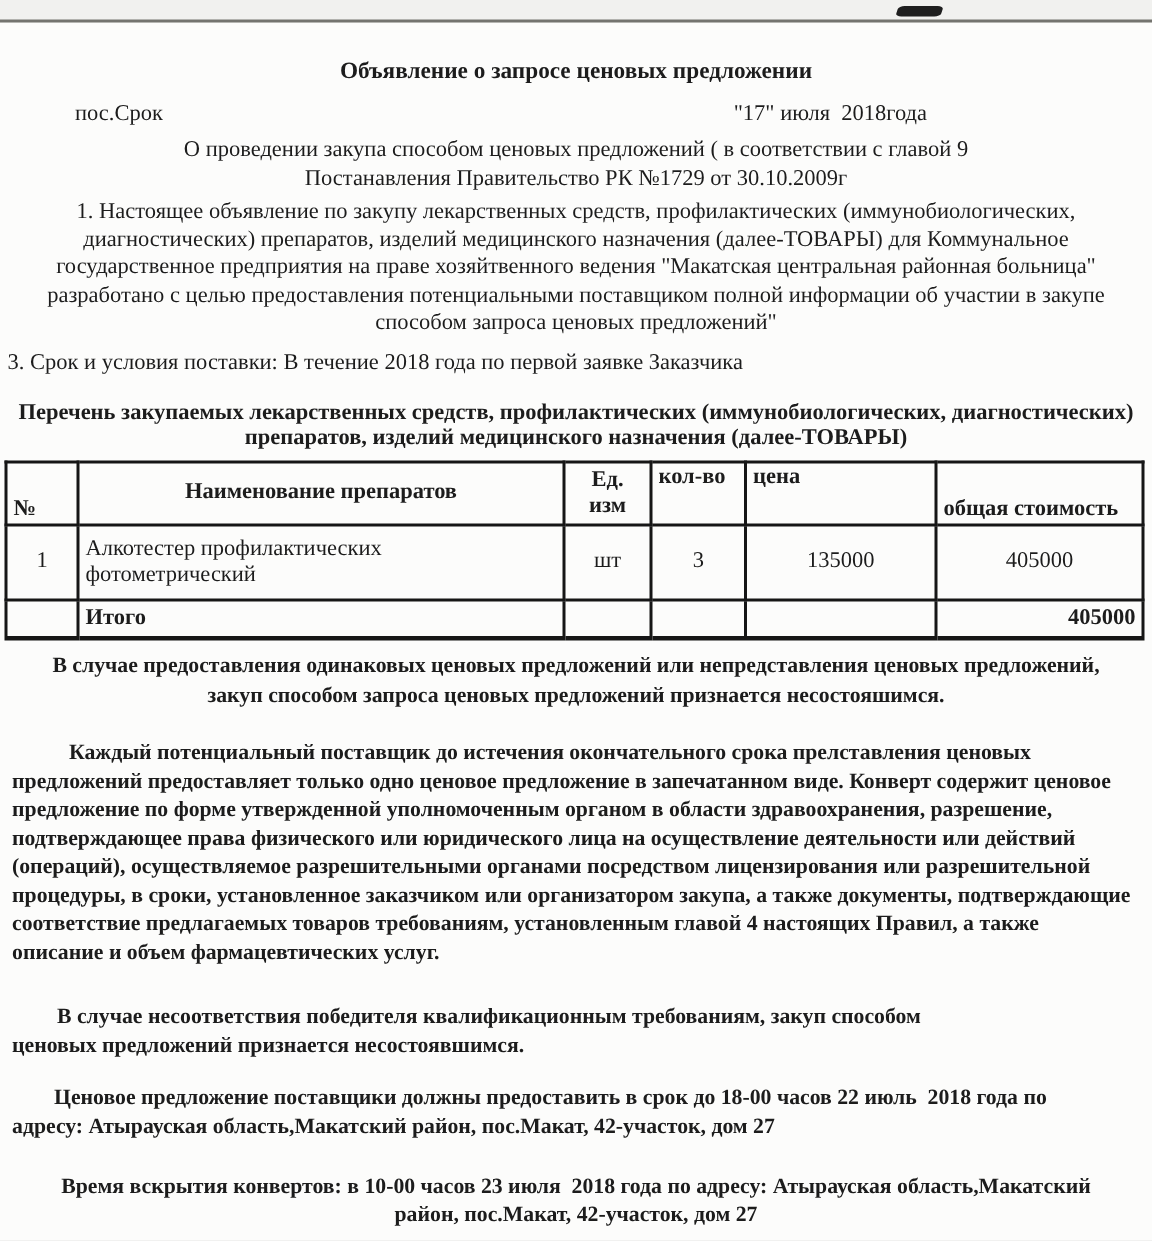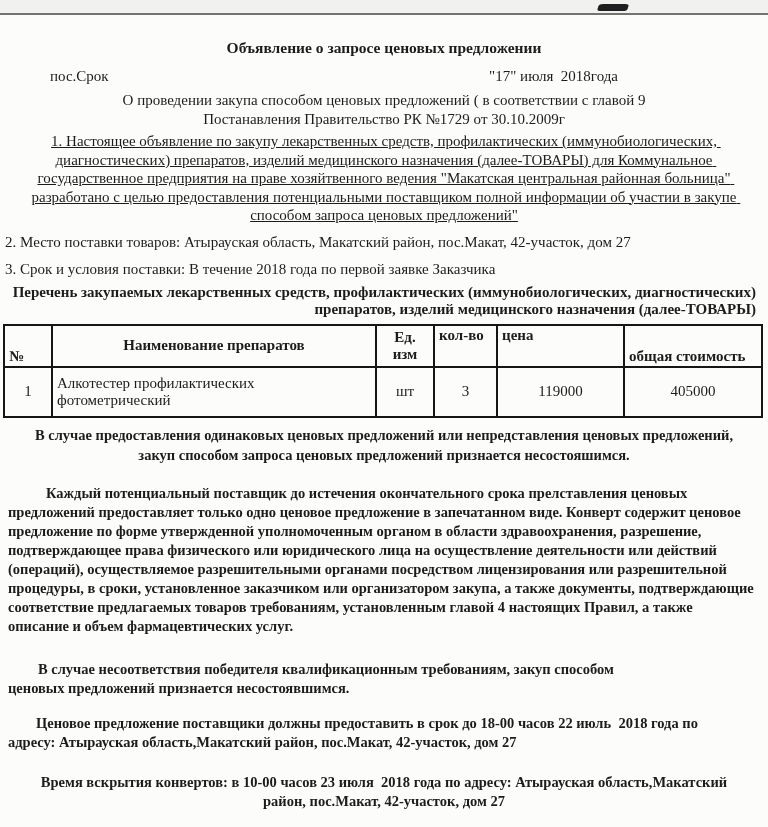--- a/index.html
+++ b/index.html
@@ -43,29 +43,29 @@
     font-size: 15px; line-height: 19px;
   }
   .subtitle {
     margin: 0; text-align: center;
     font-size: 15px; line-height: 19px;
   }
   .subtitle.first { margin-top: 5px; }
   .para-announcement {
     margin: 3px 0 0; padding: 0 30px;
     text-align: center;
-    font-size: 15px; line-height: 18.5px; text-decoration: underline;
+    font-size: 15px; line-height: 18.5px;
   }
   .para-left {
     margin: 8px 0 0; padding: 0 10px 0 5px;
     font-size: 15px; line-height: 19px;
   }
   .list-heading {
-    margin: 5px 0 0; padding: 0 12px;
-    text-align: right; font-weight: bold;
+    margin: 15px 0 0; padding: 0 12px;
+    text-align: center; font-weight: bold;
     font-size: 15px; line-height: 17.5px;
   }
 
   table.items {
     border-collapse: collapse;
     table-layout: fixed;
     width: 722px;
     margin: 5px 0 0 3px;
   }
   table.items th, table.items td {
@@ -133,21 +133,20 @@
   <div class="place-date">
     <span class="bindtext">пос.Срок</span>
     <span class="bindtext">"17" июля  2018года</span>
   </div>
 
   <p class="subtitle first bindtext">О проведении закупа способом ценовых предложений ( в соответствии с главой 9</p>
   <p class="subtitle bindtext">Постанавления Правительство РК №1729 от 30.10.2009г</p>
 
   <p class="para-announcement bindtext">1. Настоящее объявление по закупу лекарственных средств, профилактических (иммунобиологических, диагностических) препаратов, изделий медицинского назначения (далее-ТОВАРЫ) для Коммунальное государственное предприятия на праве хозяйтвенного ведения "Макатская центральная районная больница" разработано с целью предоставления потенциальными поставщиком полной информации об участии в закупе способом запроса ценовых предложений"</p>
 
-  <p class="para-left bindtext">2. Место поставки товаров: Атырауская область, Макатский район, пос.Макат, 42-участок, дом 27</p>
   <p class="para-left bindtext">3. Срок и условия поставки: В течение 2018 года по первой заявке Заказчика</p>
 
   <p class="list-heading bindtext">Перечень закупаемых лекарственных средств, профилактических (иммунобиологических, диагностических) препаратов, изделий медицинского назначения (далее-ТОВАРЫ)</p>
 
   <table class="items">
     <tbody>
         <tr class="head-row">
       <th class="c-num bindtext">№</th>
       <th class="c-name bindtext">Наименование препаратов</th>
       <th class="c-unit">
@@ -156,22 +155,30 @@
           </th>
       <th class="c-qty bindtext">кол-во</th>
       <th class="c-price bindtext">цена</th>
       <th class="c-total bindtext">общая стоимость</th>
     </tr>
     <tr class="data-row">
       <td class="cell-num bindtext">1</td>
       <td class="cell-name bindtext">Алкотестер профилактических фотометрический</td>
       <td class="cell-unit bindtext">шт</td>
       <td class="cell-qty bindtext">3</td>
-      <td class="cell-price bindtext">119000</td>
+      <td class="cell-price bindtext">135000</td>
       <td class="cell-total bindtext">405000</td>
+    </tr>
+    <tr class="total-row">
+      <td></td>
+      <td class="total-label bindtext">Итого</td>
+      <td></td>
+      <td></td>
+      <td></td>
+      <td class="total-value bindtext">405000</td>
     </tr>
   </tbody>
     </table>
 
   <p class="note-equal bindtext">В случае предоставления одинаковых ценовых предложений или непредставления ценовых предложений, закуп способом запроса ценовых предложений признается несостояшимся.</p>
 
   <p class="note-envelope bindtext">Каждый потенциальный поставщик до истечения окончательного срока прелставления ценовых предложений предоставляет только одно ценовое предложение в запечатанном виде. Конверт содержит ценовое предложение по форме утвержденной уполномоченным органом в области здравоохранения, разрешение, подтверждающее права физического или юридического лица на осуществление деятельности или действий (операций), осуществляемое разрешительными органами посредством лицензирования или разрешительной процедуры, в сроки, установленное заказчиком или организатором закупа, а также документы, подтверждающие соответствие предлагаемых товаров требованиям, установленным главой 4 настоящих Правил, а также описание и объем фармацевтических услуг.</p>
 
   <p class="note-disqual bindtext">В случае несоответствия победителя квалификационным требованиям, закуп способом ценовых предложений признается несостоявшимся.</p>
 

